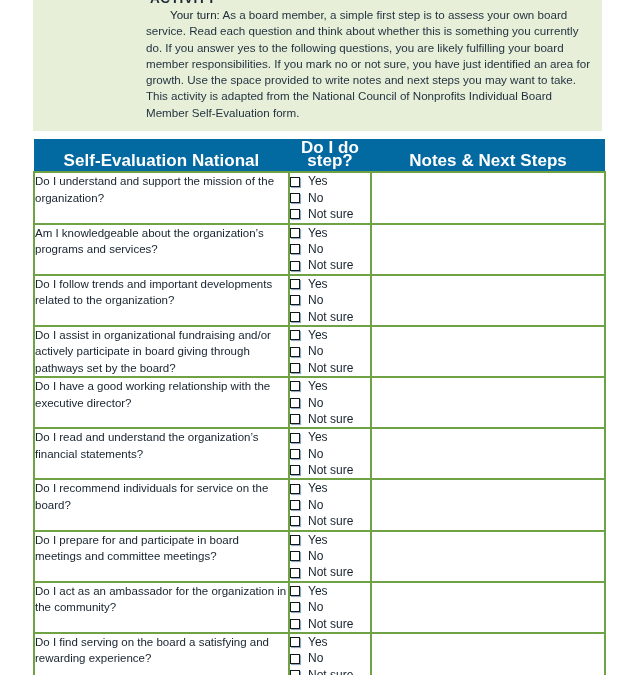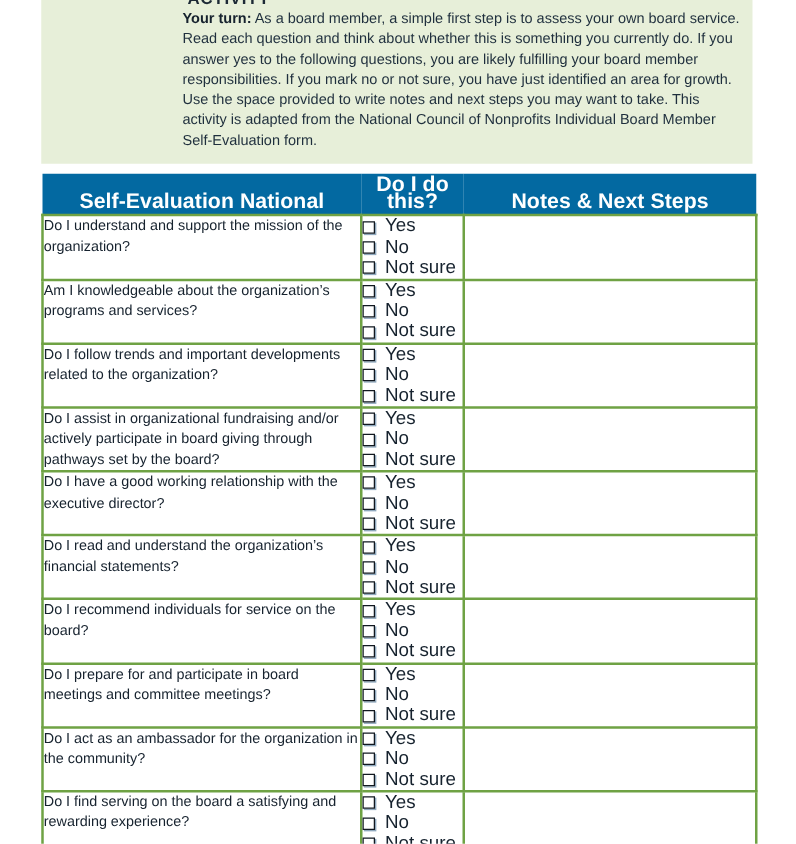--- a/index.html
+++ b/index.html
@@ -23,21 +23,21 @@
   .reflect-badge{
     position:absolute;left:24px;top:15px;width:84px;height:84px;
   }
   .reflect-badge svg{display:block;width:84px;height:84px;}
 
   .activity-text{
     position:absolute;left:113px;top:7px;width:447px;
     font-size:11.6px;line-height:16.3px;color:#1f2f3d;
     text-align:left;
   }
-  .activity-text b{font-weight:bold;color:#16222e;}
+  .activity-text b{font-weight:normal;color:#16222e;margin-left:24px;}
 
   
   .tbl{
     position:absolute;left:33px;top:139px;width:571px;
     border-collapse:collapse;table-layout:fixed;
   }
   .tbl col.c1{width:255px;}
   .tbl col.c2{width:82px;}
   .tbl col.c3{width:234px;}
 
@@ -57,21 +57,21 @@
   }
   td.q-cell{padding:3px 6px 4px 7px;}
   .q-text{
     font-size:11.5px;line-height:16.4px;color:#16222e;
   }
   td.opt-cell{padding:4px 0 4px 8px;}
   td.notes-cell{background:#ffffff;}
 
   .opt{
     display:flex;align-items:center;
-    font-size:15px;line-height:16.4px;color:#16222e;
+    font-size:12px;line-height:16.4px;color:#16222e;
     height:16.4px;
   }
   .cbx{
     display:inline-block;width:8px;height:8px;
     border:1.3px solid #111820;background:#ffffff;
     box-shadow:1.1px 1.1px 0 0 #8fa8bd;
     margin-right:8px;flex:0 0 auto;position:relative;top:0px;
   }
   .opt-lbl{white-space:nowrap;}
 </style>
@@ -90,21 +90,21 @@
 
   <table class="tbl">
     <colgroup>
         <col class="c1">
         <col class="c2">
         <col class="c3">
       </colgroup>
     <thead>
       <tr>
         <th class="th-q">Self-Evaluation National</th>
-        <th><span>Do I do</span><br><span>this?</span></th>
+        <th><span>Do I do</span><br><span>step?</span></th>
         <th>Notes &amp; Next Steps</th>
       </tr>
     </thead>
     <tbody id="tbody">
         <tr>
           <td class="q-cell">
             <div class="q-text">Do I understand and support the mission of the organization?</div>
           </td>
           <td class="opt-cell">
             <label class="opt">

